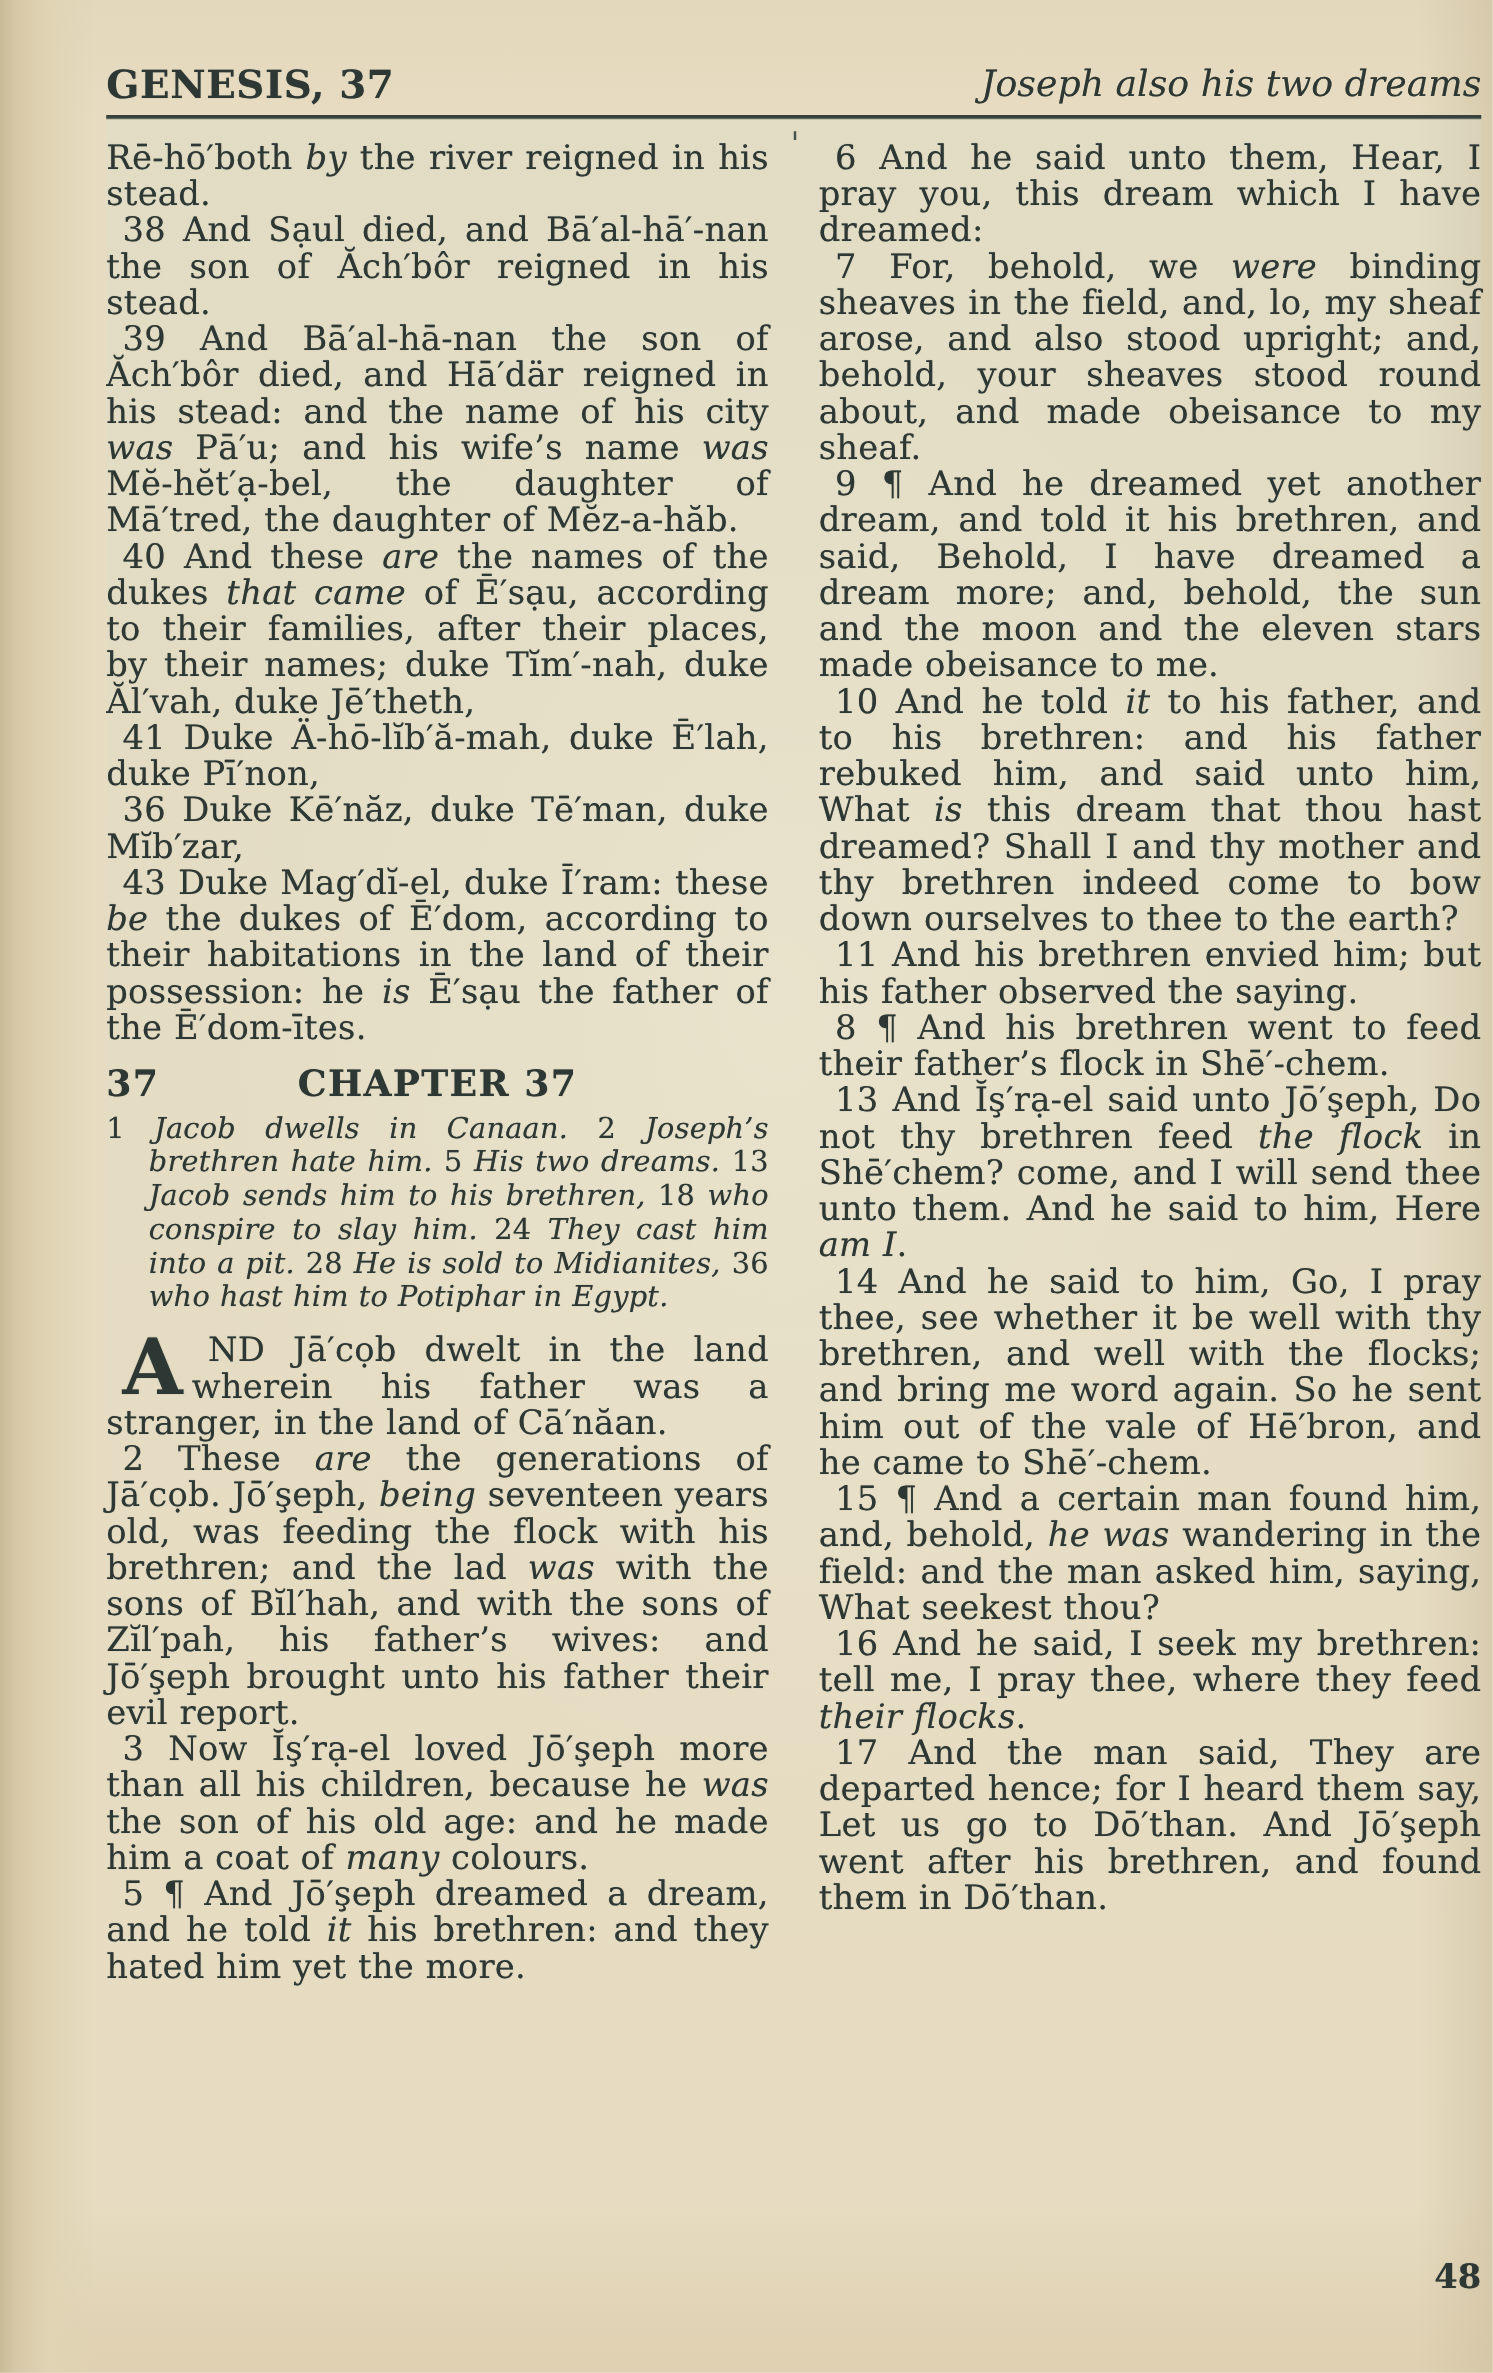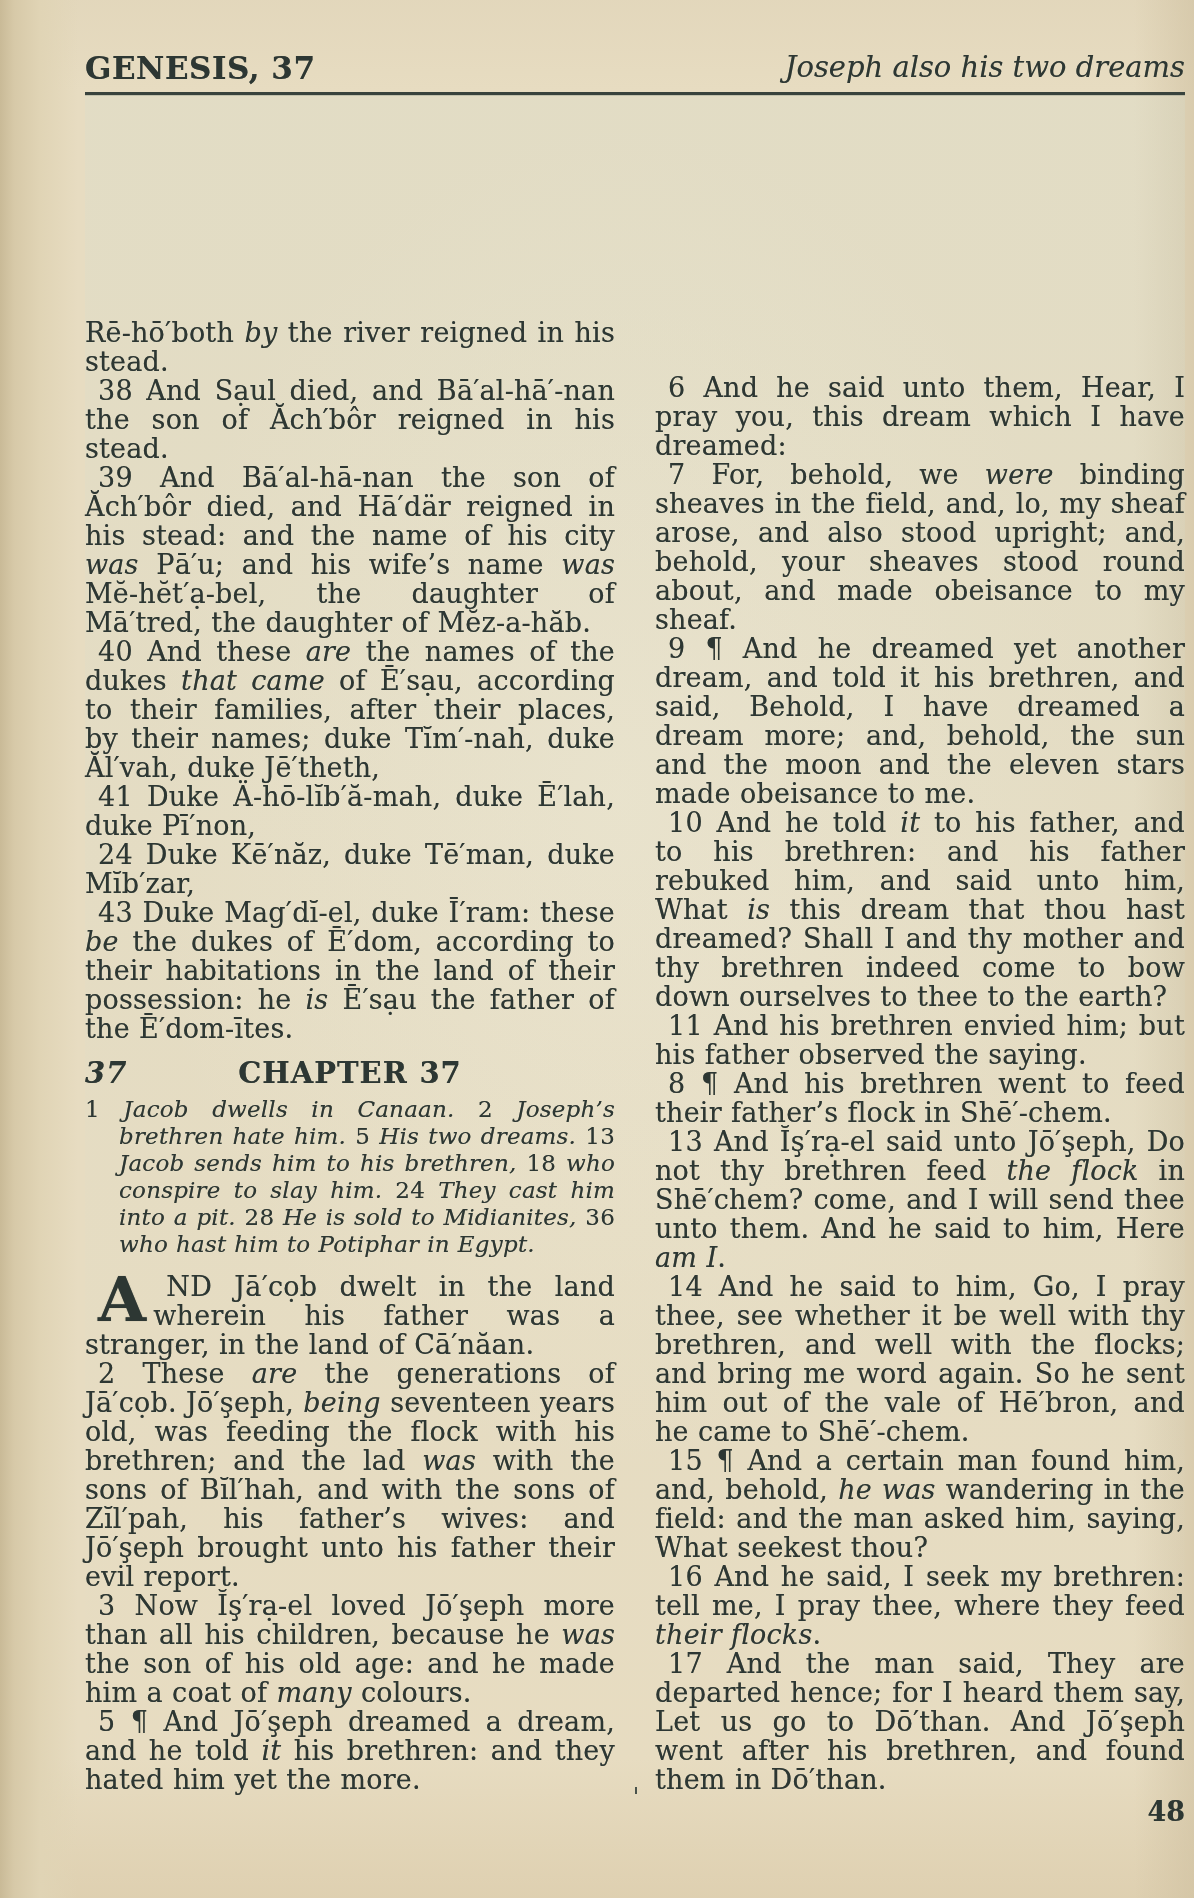--- a/index.html
+++ b/index.html
@@ -30,23 +30,23 @@
   }
   .header-right{
     font-size:29px;font-style:italic;
     text-shadow:0 0 .5px rgba(45,55,51,.45);
   }
   .rule{
     height:3px;background:#39433d;margin-top:6px;
     box-shadow:0 1px 0 rgba(57,67,61,.25);
   }
   .columns{
-    display:flex;align-items:flex-end;
+    display:flex;align-items:flex-start;
     min-height:1692px;
-    padding-top:7px;
+    padding-top:17px;
     background:linear-gradient(180deg,rgba(213,221,206,.28),rgba(213,221,206,.12) 60%,rgba(213,221,206,0));
   }
   .col{
     width:530px;flex:0 0 530px;
     font-size:27px;line-height:29px;letter-spacing:.2px;
     text-align:justify;
     text-shadow:0 0 .6px rgba(45,55,51,.55);
     word-spacing:.5px;
   }
   .divider{
@@ -58,21 +58,21 @@
   }
   p.verse{margin:0;text-indent:13px;}
   p.verse.cont{text-indent:0;}
   i{font-style:italic;}
   .chapter-head{
     position:relative;text-align:center;
     margin:16px 0 8px 0;
     font-size:29px;font-weight:bold;letter-spacing:1px;
     text-shadow:0 0 .6px rgba(45,55,51,.55);
   }
-  .chap-margin{position:absolute;left:0;top:0;font-style:italic;}
+  .chap-margin{position:absolute;left:0;top:0;}
   p.summary{
     margin:0 0 14px 0;
     font-size:23px;line-height:27px;
     font-style:normal;
     padding-left:34px;text-indent:-34px;
     text-align:justify;
   }
   .dropcap-verse{text-indent:0;}
   .dropcap{
     float:left;
@@ -101,21 +101,21 @@
     <div class="rule"></div>
 
     <div class="columns">
 
       <div class="col">
         <p class="verse cont">Rē-hō′both <i>by</i> the river reigned in his stead.</p>
         <p class="verse">38 And Sạul died, and Bā′al-hā′-nan the son of Ăch′bôr reigned in his stead.</p>
         <p class="verse">39 And Bā′al-hā-nan the son of Ăch′bôr died, and Hā′där reigned in his stead: and the name of his city <i>was</i> Pā′u; and his wife’s name <i>was</i> Mĕ-hĕt′ạ-bel, the daughter of Mā′tred, the daughter of Mĕz-a-hăb.</p>
         <p class="verse">40 And these <i>are</i> the names of the dukes <i>that came</i> of Ē′sạu, according to their families, after their places, by their names; duke Tĭm′-nah, duke Ăl′vah, duke Jē′theth,</p>
         <p class="verse">41 Duke Ä-hō-lĭb′ă-mah, duke Ē′lah, duke Pī′non,</p>
-        <p class="verse">24 Duke Kē′năz, duke Tē′man, duke Mĭb′zar,</p>
+        <p class="verse">36 Duke Kē′năz, duke Tē′man, duke Mĭb′zar,</p>
         <p class="verse">43 Duke Mag′dĭ-el, duke Ī′ram: these <i>be</i> the dukes of Ē′dom, according to their habitations in the land of their possession: he <i>is</i> Ē′sạu the father of the Ē′dom-ītes.</p>
 
         <div class="chapter-head">
           <span class="chap-margin">37</span>
           <span class="chap-title">CHAPTER 37</span>
         </div>
 
         <p class="summary">1 <i>Jacob dwells in Canaan.</i> 2 <i>Joseph’s brethren hate him.</i> 5 <i>His two dreams.</i> 13 <i>Jacob sends him to his brethren,</i> 18 <i>who conspire to slay him.</i> 24 <i>They cast him into a pit.</i> 28 <i>He is sold to Midianites,</i> 36 <i>who hast him to Potiphar in Egypt.</i></p>
 
         <p class="verse dropcap-verse"><span class="dropcap">A</span><span>ND Jā′cọb dwelt in the land wherein his father was a stranger, in the land of Cā′năan.</span></p>

